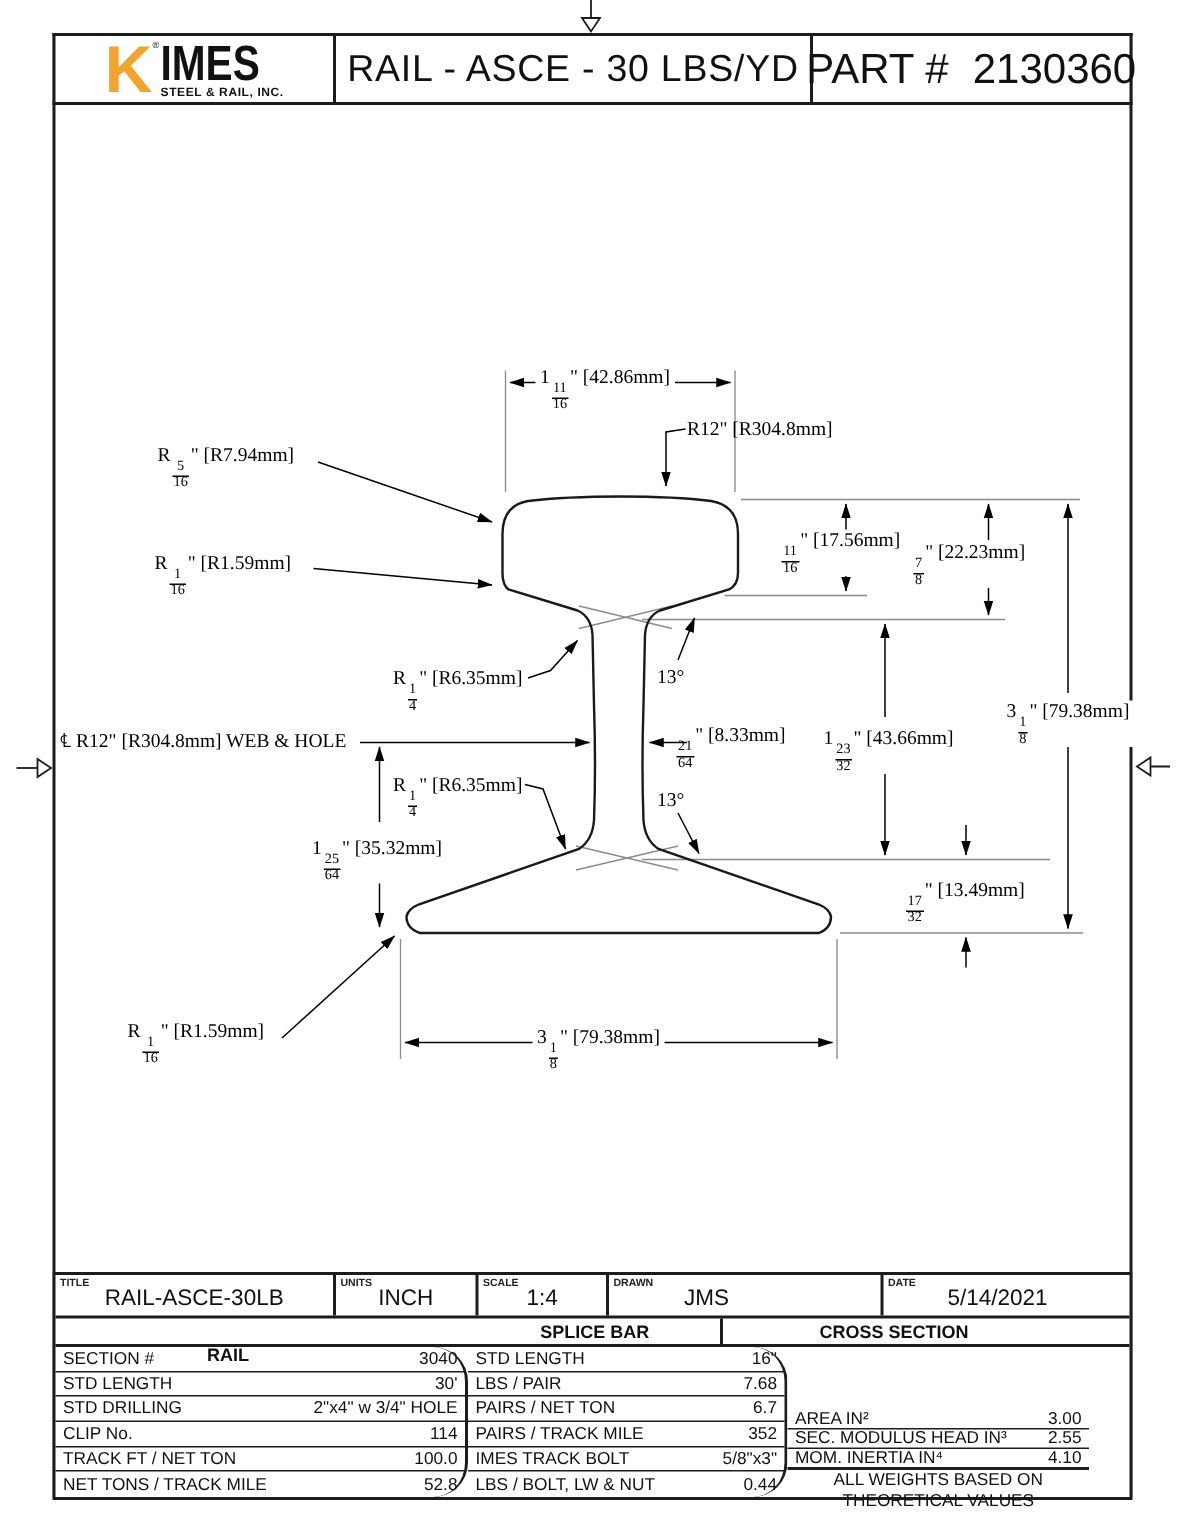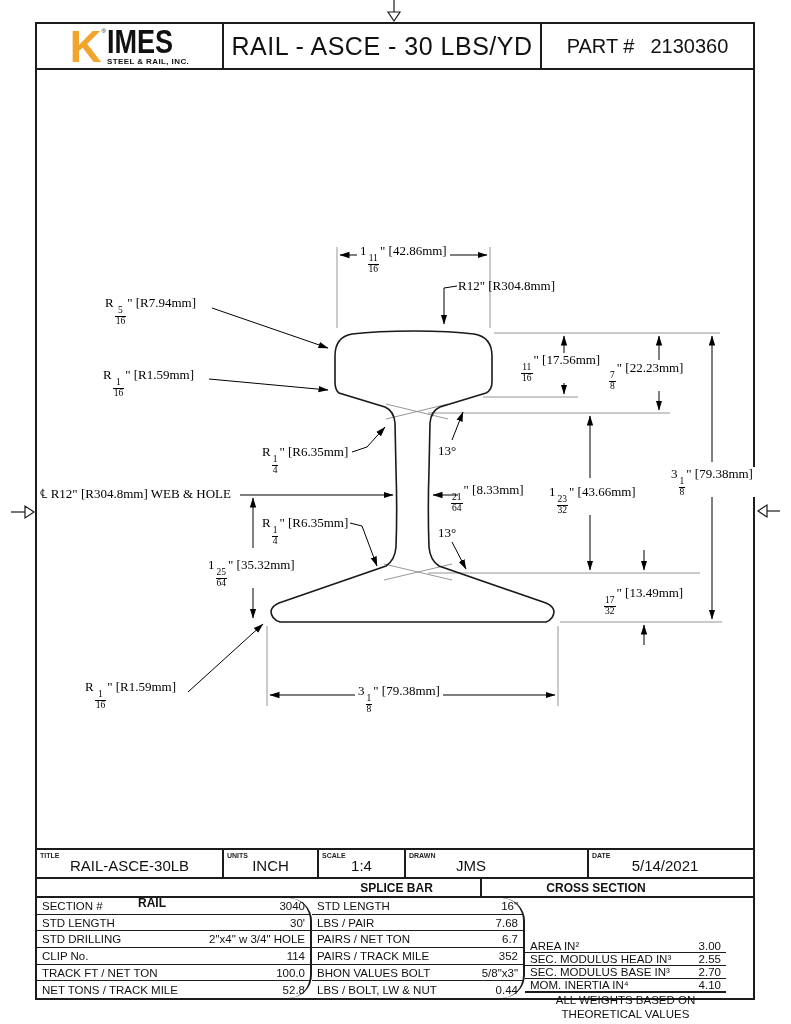--- a/index.html
+++ b/index.html
@@ -5,21 +5,21 @@
   html,body{margin:0;padding:0;background:#fff;}
   #page{position:relative;width:791px;height:1024px;background:#fff;font-family:"Liberation Sans",sans-serif;color:#111;overflow:hidden;}
   
   #frame{position:absolute;left:35px;top:22px;width:720px;height:976px;border:2px solid #1c1c1c;box-sizing:border-box;}
   #hdr{position:absolute;left:35px;top:22px;width:720px;height:48px;display:flex;box-sizing:border-box;}
   .hcell{border:2px solid #1c1c1c;box-sizing:border-box;display:flex;align-items:center;justify-content:center;background:#fff;}
   #hdr .c1{width:187px;border-right:none;}
   #hdr .c2{width:320px;}
   #hdr .c3{width:213px;border-left:none;}
   .hdr-title{font-size:25px;letter-spacing:.5px;white-space:nowrap;}
-  .part{font-size:20px;display:flex;gap:16px;white-space:nowrap;justify-content:center;}
+  .part{font-size:28px;display:flex;gap:16px;white-space:nowrap;justify-content:center;}
   .logo{display:flex;align-items:flex-start;line-height:1;position:relative;padding-top:2px;}
   .logo .k{color:#F2A42C;font-weight:bold;font-size:44px;line-height:.9;}
   .logo .reg{font-size:6px;position:relative;top:1px;}
   .logo .col{display:flex;flex-direction:column;margin-left:1px;}
   .logo .imes{font-size:33px;font-weight:bold;line-height:.92;transform:scaleX(.82);transform-origin:left;letter-spacing:0px;}
   .logo .tag{font-size:8px;font-weight:bold;letter-spacing:.4px;margin-top:0px;}
   
   svg{position:absolute;left:0;top:0;}
   .dim{position:absolute;font-family:"Liberation Serif",serif;font-size:13px;white-space:nowrap;line-height:1.05;color:#000;}
   .dim.bg{background:#fff;padding:0 3px;}
@@ -333,41 +333,37 @@
           </div>
         <div class="drow">
             <span class="lab">PAIRS / NET TON</span>
             <span class="v">6.7</span>
           </div>
         <div class="drow">
             <span class="lab">PAIRS / TRACK MILE</span>
             <span class="v">352</span>
           </div>
         <div class="drow">
-            <span class="lab">BHON VALUES BOLT</span>
+            <span class="lab">IMES TRACK BOLT</span>
             <span class="v">5/8"x3"</span>
           </div>
         <div class="drow">
             <span class="lab">LBS / BOLT, LW &amp; NUT</span>
             <span class="v">0.44</span>
           </div>
       </div>
 
       <div class="tcol" style="width:201px;margin-top:42px;">
         <div class="drow">
             <span class="lab">AREA  IN²</span>
             <span class="v">3.00</span>
           </div>
         <div class="drow">
             <span class="lab">SEC. MODULUS HEAD  IN³</span>
             <span class="v">2.55</span>
-          </div>
-        <div class="drow">
-            <span class="lab">SEC. MODULUS BASE  IN³</span>
-            <span class="v">2.70</span>
           </div>
         <div class="drow" style="border-bottom:2px solid #1c1c1c;">
             <span class="lab">MOM. INERTIA  IN⁴</span>
             <span class="v">4.10</span>
           </div>
         <div class="note">
           <span>ALL WEIGHTS BASED ON</span>
           <span>THEORETICAL VALUES</span>
         </div>
       </div>

